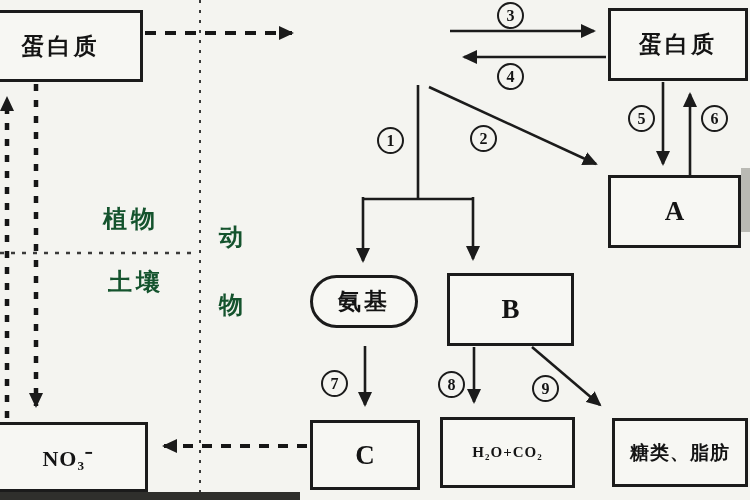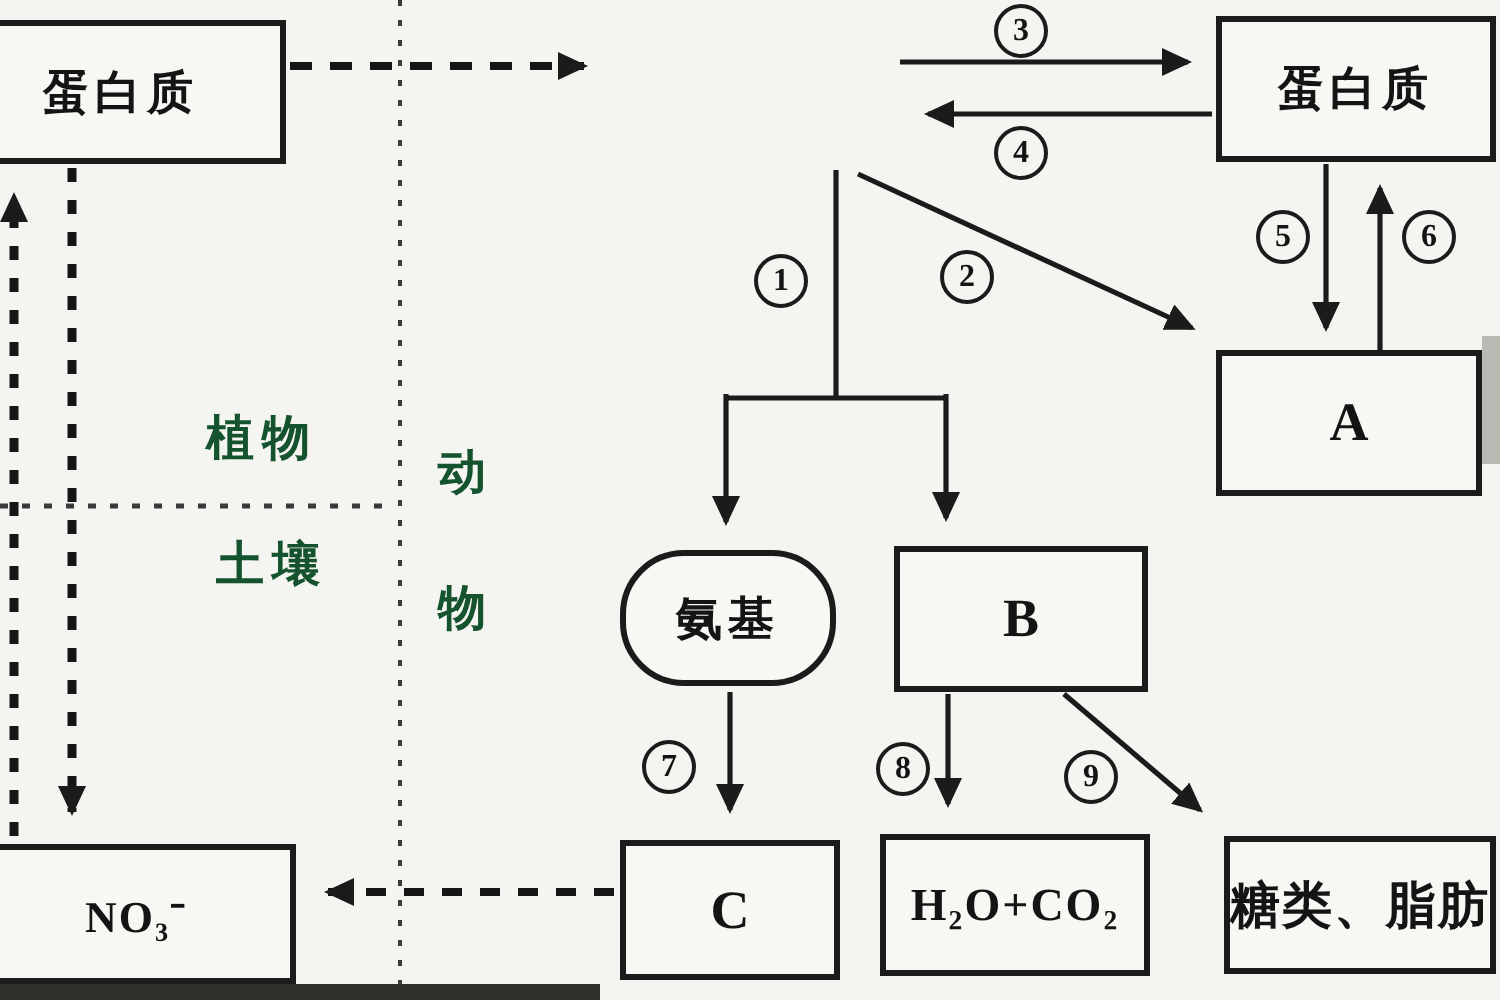--- a/index.html
+++ b/index.html
@@ -10,21 +10,21 @@
   }
   svg.overlay{position:absolute;left:0;top:0;width:750px;height:500px;}
   .box{
     position:absolute;box-sizing:border-box;
     border:3px solid #1b1b1b;background:#f7f7f3;
     display:flex;align-items:center;justify-content:center;
     color:#141414;font-weight:bold;
   }
   .box.cjk{font-size:23px;letter-spacing:3px;}
   .box.latin{font-family:"Liberation Serif", serif;font-size:27px;}
-  .box.formula{font-family:"Liberation Serif", serif;font-size:23px;letter-spacing:1px;}
+  .box.formula{font-family:"Liberation Serif", serif;font-size:15px;letter-spacing:1px;}
   .region{
     position:absolute;color:#14532d;font-weight:bold;font-size:24px;
     letter-spacing:4px;white-space:nowrap;
   }
   .region.vertical{white-space:normal;width:28px;line-height:68px;letter-spacing:0;word-break:break-all;}
   .circ{
     position:absolute;box-sizing:border-box;width:27px;height:27px;
     border:2.5px solid #1b1b1b;border-radius:50%;background:#f4f4f0;
     display:flex;align-items:center;justify-content:center;
     font-size:16px;font-weight:bold;color:#141414;
@@ -68,31 +68,31 @@
     <path d="M532,347 L600,405" stroke="#1b1b1b" stroke-width="2.6" fill="none" marker-end="url(#ah)"></path>
   </svg>
 
   <div class="box cjk" style="left:-22px;top:10px;width:165px;height:72px;">蛋白质</div>
 
 
   <div class="box cjk" style="left:608px;top:8px;width:140px;height:73px;">蛋白质</div>
 
   <div class="box latin" style="left:608px;top:175px;width:133px;height:73px;">A</div>
 
-  <div class="box cjk" style="left:310px;top:275px;width:108px;height:68px;border-radius:32px;">氨基</div>
+  <div class="box cjk" style="left:310px;top:275px;width:108px;height:53px;border-radius:32px;">氨基</div>
 
   <div class="box latin" style="left:447px;top:273px;width:127px;height:73px;">B</div>
 
   <div class="box formula" style="left:-12px;top:422px;width:160px;height:70px;font-size:22px;">NO₃⁻</div>
 
   <div class="box latin" style="left:310px;top:420px;width:110px;height:70px;">C</div>
 
   <div class="box formula" style="left:440px;top:417px;width:135px;height:71px;">H₂O+CO₂</div>
 
-  <div class="box cjk" style="left:612px;top:418px;width:136px;height:69px;font-size:25px;letter-spacing:1px;">糖类、脂肪</div>
+  <div class="box cjk" style="left:612px;top:418px;width:136px;height:69px;font-size:19px;letter-spacing:1px;">糖类、脂肪</div>
 
   <div class="region" style="left:103px;top:203px;">植物</div>
   <div class="region vertical" style="left:219px;top:203px;">动物</div>
   <div class="region" style="left:108px;top:266px;text-align:right;">土壤</div>
 
   <span class="circ" style="left:377px;top:127px;">1</span>
   <span class="circ" style="left:470px;top:125px;">2</span>
   <span class="circ" style="left:497px;top:2px;">3</span>
   <span class="circ" style="left:497px;top:63px;">4</span>
   <span class="circ" style="left:628px;top:105px;">5</span>

